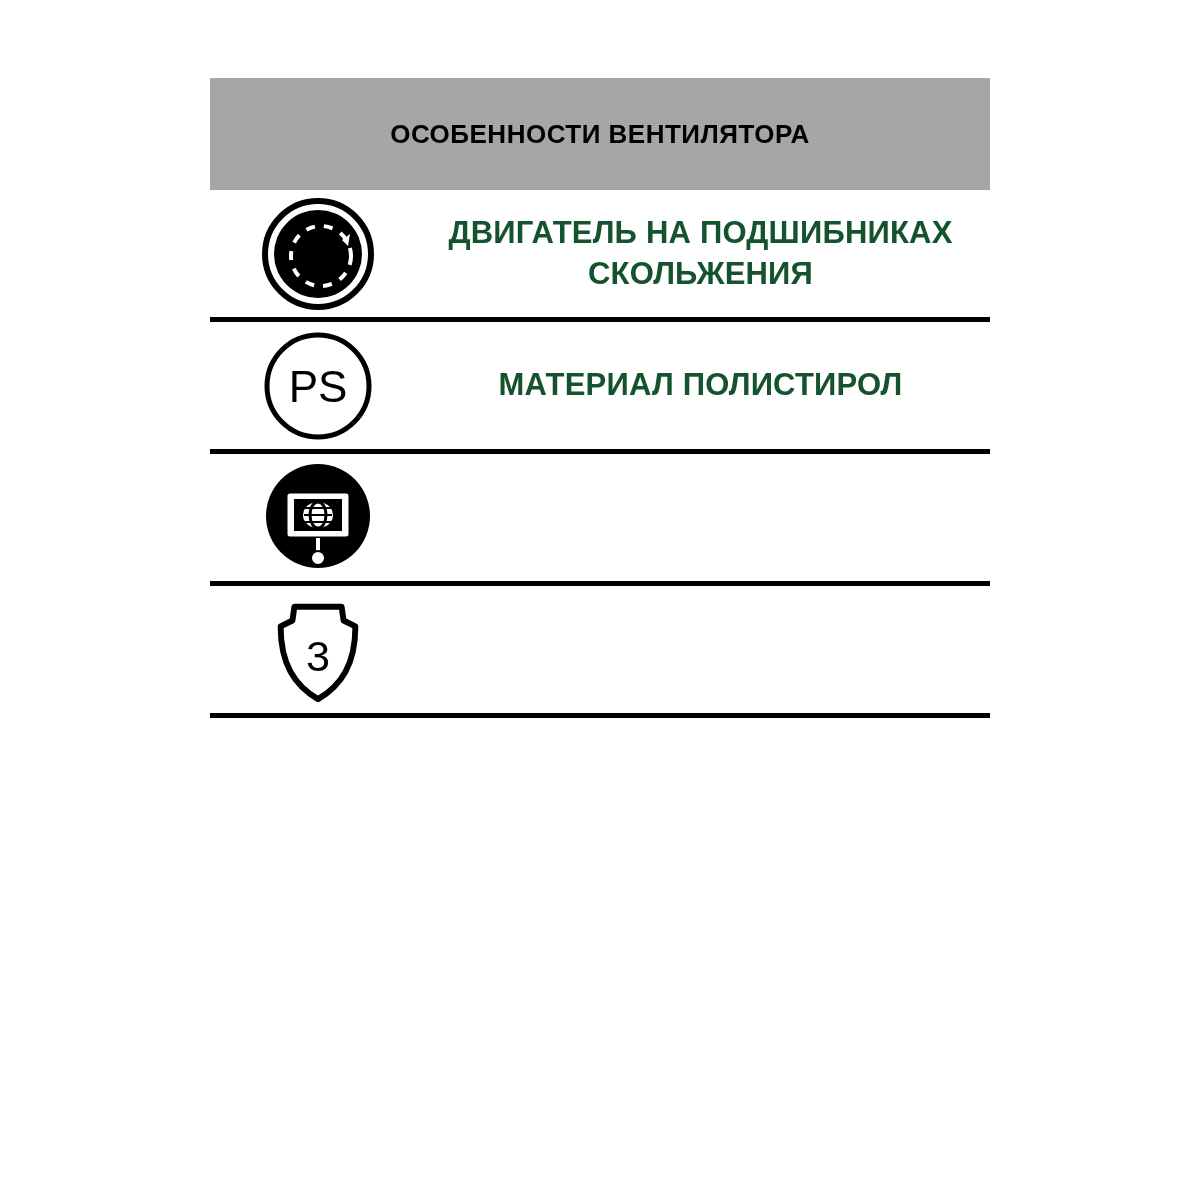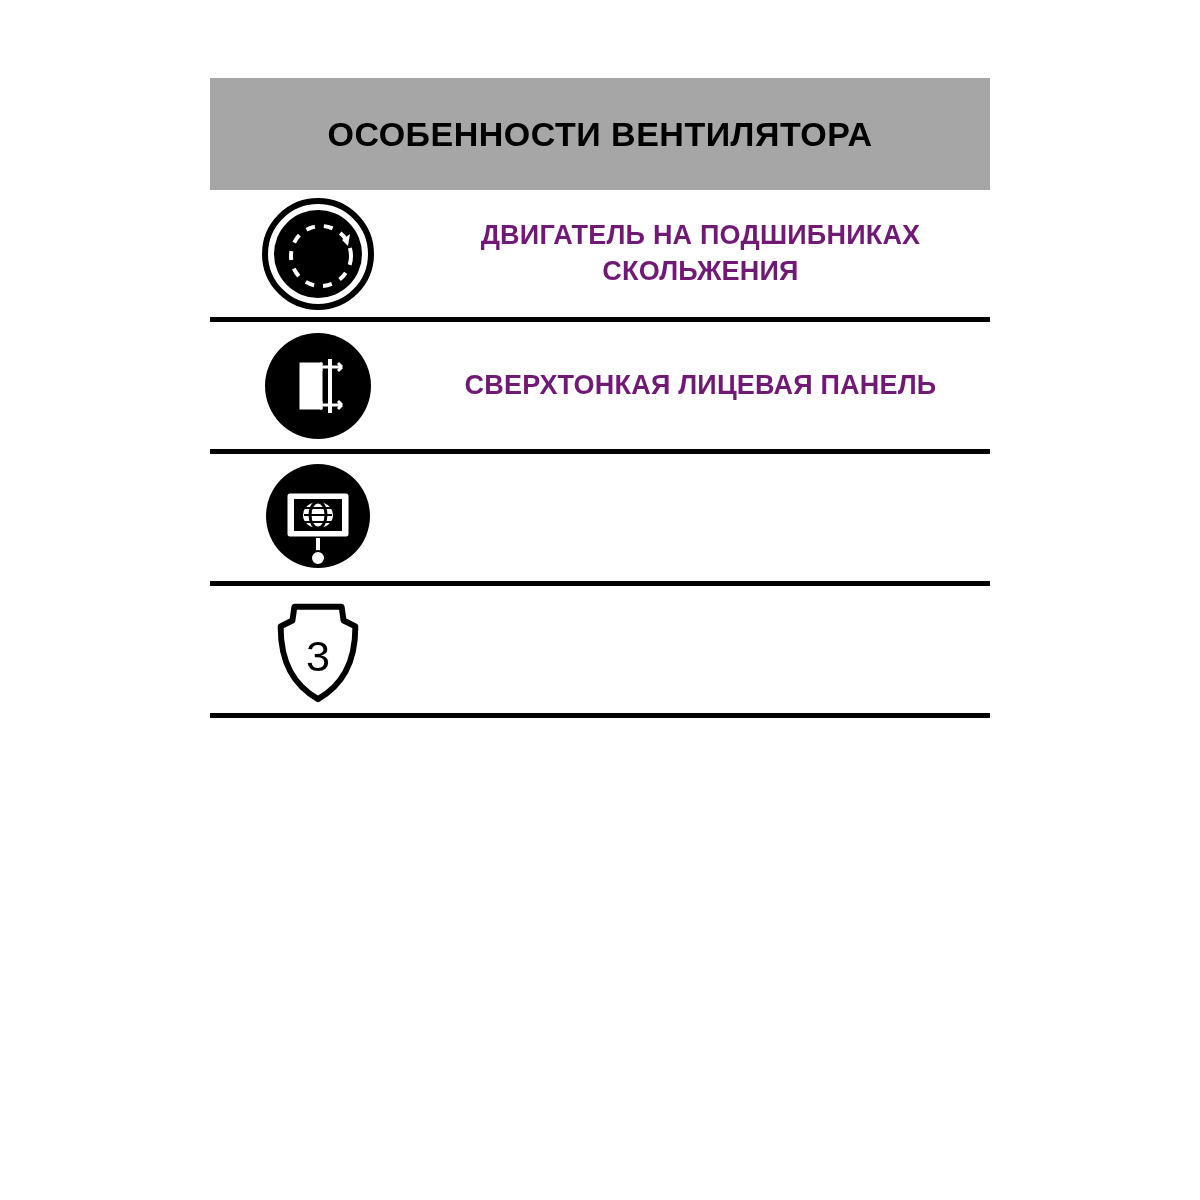--- a/index.html
+++ b/index.html
@@ -26,21 +26,21 @@
     width: 780px;
   }
   .header {
     background: #a6a6a6;
     height: 112px;
     display: flex;
     align-items: center;
     justify-content: center;
   }
   .header-title {
-    font-size: 34px;
+    font-size: 26px;
     font-weight: bold;
     letter-spacing: 0.5px;
     color: #000000;
     text-align: center;
     text-transform: uppercase;
     white-space: nowrap;
   }
   .rows {
     margin-top: 0;
   }
@@ -62,23 +62,23 @@
     justify-content: center;
   }
   .label-cell {
     flex: 1;
     display: flex;
     align-items: center;
     justify-content: center;
     padding-right: 14px;
   }
   .label-text {
-    font-size: 27px;
+    font-size: 31px;
     font-weight: bold;
-    color: #701a75;
+    color: #14532d;
     text-align: center;
     line-height: 1.32;
     text-transform: uppercase;
     letter-spacing: 0.2px;
   }
   svg { display: block; }
 </style>
 </head>
 <body>
 
@@ -98,37 +98,32 @@
             <circle cx="60" cy="60" r="44" fill="#000"></circle>
             <circle cx="63" cy="62" r="30" fill="#000" stroke="#fff" stroke-width="4" stroke-dasharray="9 9"></circle>
             <path d="M84 46 L92 40 L90 52 Z" fill="#fff"></path>
           </svg>
         </div>
         <div class="label-cell">
           <div class="label-text">ДВИГАТЕЛЬ НА ПОДШИБНИКАХ СКОЛЬЖЕНИЯ</div>
         </div>
       </div>
 
-
       <div class="row">
         <div class="icon-cell">
           <svg width="120" height="120" viewBox="0 0 120 120">
-            <circle cx="60" cy="60" r="53" fill="#000"></circle>
-            <rect x="40" y="35" width="26" height="50" fill="#fff" stroke="#000" stroke-width="3"></rect>
-            <rect x="70" y="33" width="4" height="54" fill="#fff"></rect>
-            <path d="M70 41 L60 41 M60 41 L64 37 M60 41 L64 45" stroke="#fff" stroke-width="3" fill="none"></path>
-            <path d="M74 41 L84 41 M84 41 L80 37 M84 41 L80 45" stroke="#fff" stroke-width="3" fill="none"></path>
-            <path d="M70 79 L60 79 M60 79 L64 75 M60 79 L64 83" stroke="#fff" stroke-width="3" fill="none"></path>
-            <path d="M74 79 L84 79 M84 79 L80 75 M84 79 L80 83" stroke="#fff" stroke-width="3" fill="none"></path>
+            <circle cx="60" cy="60" r="51" fill="none" stroke="#000" stroke-width="5"></circle>
+            <text x="60" y="60" font-family="Liberation Sans, sans-serif" font-size="44" fill="#000" text-anchor="middle" dominant-baseline="central">PS</text>
           </svg>
         </div>
         <div class="label-cell">
-          <div class="label-text">СВЕРХТОНКАЯ ЛИЦЕВАЯ ПАНЕЛЬ</div>
+          <div class="label-text">МАТЕРИАЛ ПОЛИСТИРОЛ</div>
         </div>
       </div>
+
 
       <div class="row">
         <div class="icon-cell">
           <svg width="120" height="120" viewBox="0 0 120 120">
             <circle cx="60" cy="58" r="52" fill="#000"></circle>
             <rect x="28" y="34" width="64" height="46" rx="4" fill="#fff" stroke="#000" stroke-width="3"></rect>
             <rect x="36" y="41" width="48" height="32" fill="#000"></rect>
             <ellipse cx="60" cy="57" rx="15" ry="13" fill="#fff"></ellipse>
             <ellipse cx="60" cy="57" rx="8" ry="13" fill="none" stroke="#000" stroke-width="3"></ellipse>
             <path d="M46 50 H74 M46 57 H74 M46 64 H74" stroke="#000" stroke-width="2"></path>

